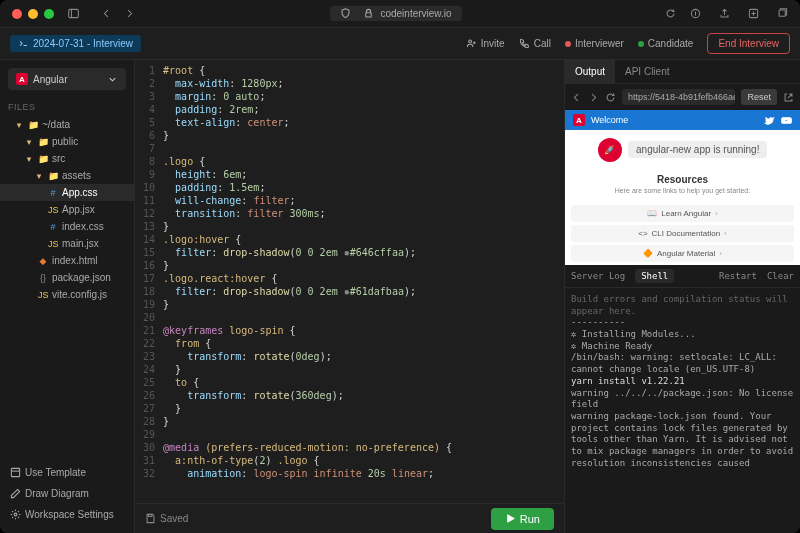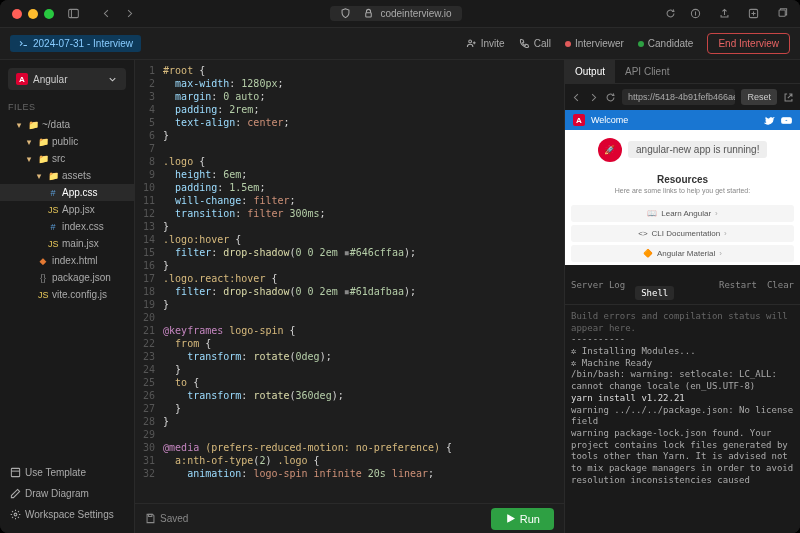--- a/index.html
+++ b/index.html
@@ -67,21 +67,21 @@
 .ang-hero { background: #fff; text-align: center; padding: 8px; }
 .ang-rocket { width: 24px; height: 24px; background: #dd0031; border-radius: 50%; display: inline-flex; align-items: center; justify-content: center; color: #fff; margin-right: 4px; }
 .ang-hero-text { display: inline-block; background: #eee; padding: 3px 8px; border-radius: 3px; font-size: 10px; color: #555; }
 .ang-resources { text-align: center; padding: 4px; }
 .ang-resources h4 { font-size: 10px; margin-bottom: 2px; }
 .ang-resources p { font-size: 7px; color: #888; margin-bottom: 4px; }
 .ang-link { background: #f5f5f5; margin: 3px 6px; padding: 4px; border-radius: 3px; font-size: 8px; color: #555; display: flex; align-items: center; justify-content: center; gap: 4px; }
 .console { flex: 1; background: #1a1a1a; display: flex; flex-direction: column; font-family: Menlo, monospace; font-size: 9px; overflow: hidden; }
 .con-tabs { display: flex; align-items: center; padding: 4px 6px; border-bottom: 1px solid #2a2a2a; gap: 10px; }
 .con-tab { color: #888; }
-.con-tab.active { color: #fff; background: #2a2a2a; padding: 2px 6px; border-radius: 3px; margin-top: 17px; }
+.con-tab.active { color: #fff; background: #2a2a2a; padding: 2px 6px; border-radius: 3px; }
 .con-body { flex: 1; padding: 6px; color: #aaa; line-height: 1.3; overflow: hidden; }
 .con-body .dim { color: #666; }
 .con-body .b { color: #ddd; }
 svg.icon { width: 11px; height: 11px; fill: none; stroke: currentColor; stroke-width: 1.5; }
 </style>
 </head>
 <body>
 
 <div class="window">
   <div class="titlebar">

